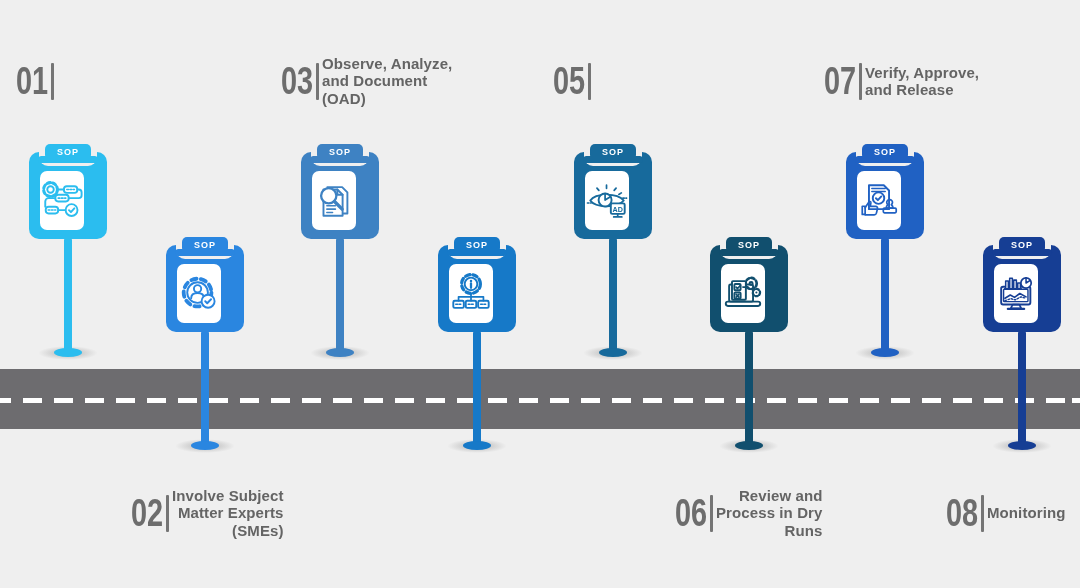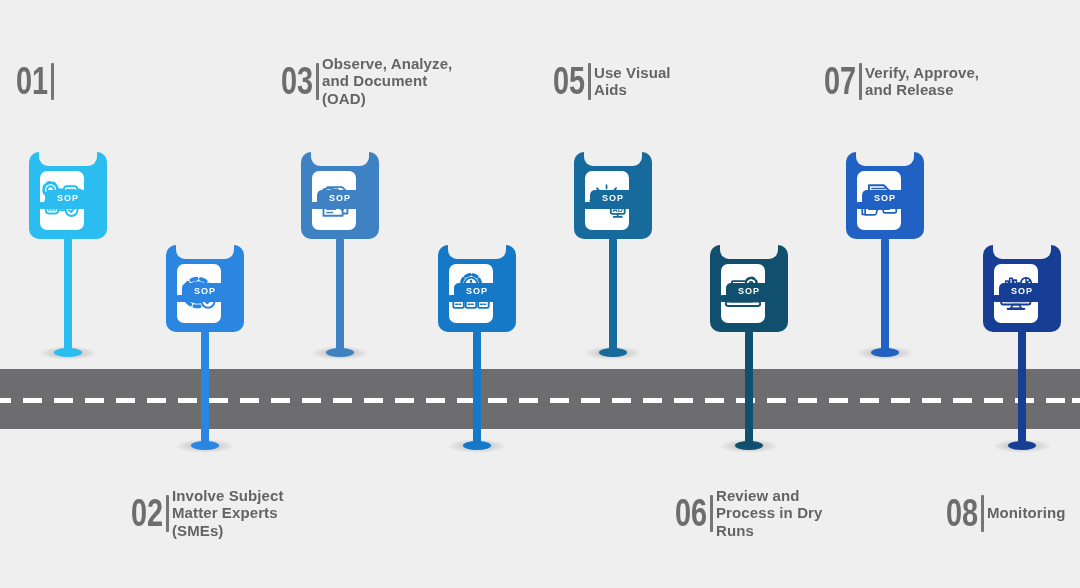--- a/index.html
+++ b/index.html
@@ -18,29 +18,29 @@
   .signpost.bottom{top:237px;}
   .signpost .shadow{position:absolute;left:10px;top:202px;width:60px;height:14px;z-index:0;
     background:radial-gradient(ellipse at center,rgba(40,40,40,.30) 0%,rgba(40,40,40,0) 70%);}
   .signpost .pole{position:absolute;left:36px;top:94px;width:8px;height:114px;background:var(--c);z-index:1;border-radius:2px;}
   .signpost .base{position:absolute;left:26px;top:204px;width:28px;height:9px;border-radius:50%;background:var(--c);z-index:2;}
   .signpost .board{position:absolute;left:1px;top:8px;width:78px;height:87px;border-radius:10px;background:var(--c);z-index:3;}
   .signpost .notch{position:absolute;left:11px;top:8px;width:58px;height:14px;border-radius:0 0 9px 9px;background:#efefef;z-index:4;}
   .signpost .panel{position:absolute;left:12px;top:27px;width:44px;height:59px;border-radius:7px;background:#ffffff;z-index:5;
     display:flex;align-items:center;justify-content:center;}
   .signpost .clip{position:absolute;left:17px;top:0;width:46px;height:16px;border-radius:5px;background:var(--c);z-index:6;
-    display:flex;align-items:center;justify-content:center;margin-top:46px;}
+    display:flex;align-items:center;justify-content:center;}
   .signpost .clip::after{content:"";position:absolute;left:-7px;right:-7px;top:12px;height:7px;border-radius:4px;background:var(--c);z-index:-1;}
   .signpost .sop{color:#fff;font-size:9px;font-weight:bold;letter-spacing:1px;line-height:1;}
   .signpost svg{display:block;}
 
   
   .caption{position:absolute;display:flex;align-items:center;gap:3px;height:68px;z-index:7;}
   .caption.top{top:47px;}
-  .caption.bottom{top:479px;}
+  .caption.bottom{top:479px;text-align:right;}
   .cap-num{display:inline-block;width:32px;font-size:38px;font-weight:bold;color:#6d6d6d;
     transform:scaleX(.76);transform-origin:left center;white-space:nowrap;flex:none;}
   .cap-bar{width:3px;height:37px;background:#757575;flex:none;border-radius:1px;}
   .cap-label{font-size:15px;font-weight:bold;color:#646464;line-height:1.16;white-space:pre-line;letter-spacing:.1px;}
 </style>
 </head>
 <body>
 
 <div class="stage">
 
@@ -250,22 +250,20 @@
   <div class="caption top" style="left:281px">
     <span class="cap-num">03</span>
     <span class="cap-bar"></span>
     <span class="cap-label">Observe, Analyze,
 and Document
 (OAD)</span>
   </div>
   <div class="caption top" style="left:553px">
     <span class="cap-num">05</span>
     <span class="cap-bar"></span>
-    <span class="cap-label">Use Visual
-Aids</span>
   </div>
   <div class="caption top" style="left:824px">
     <span class="cap-num">07</span>
     <span class="cap-bar"></span>
     <span class="cap-label">Verify, Approve,
 and Release</span>
   </div>
   <div class="caption bottom" style="left:131px">
     <span class="cap-num">02</span>
     <span class="cap-bar"></span>

